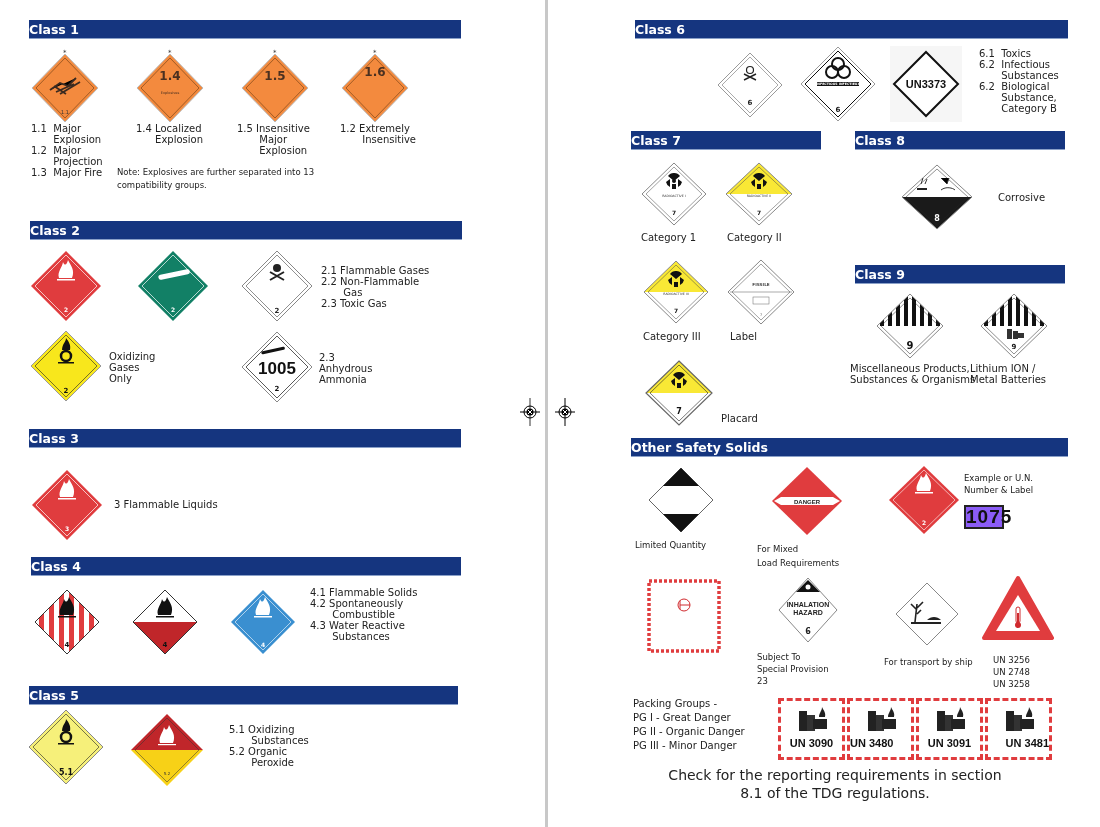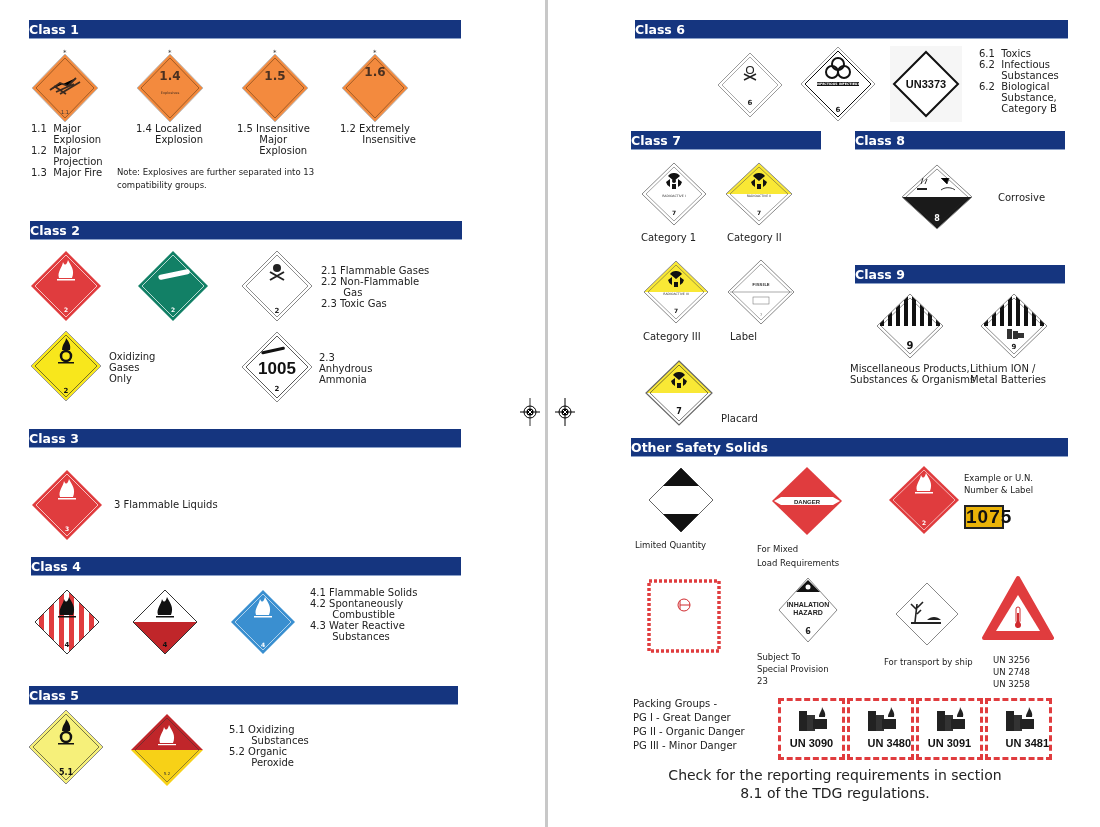--- a/index.html
+++ b/index.html
@@ -374,21 +374,21 @@
 
 <svg class="abs" style="left:888px;top:465px" width="72" height="70">
   <polygon points="36,1 71,35 36,69 1,35" fill="#e03c3e"></polygon>
   <polygon points="36,5 67,35 36,65 5,35" fill="none" stroke="#fff" stroke-width="0.6"></polygon>
   <path d="M29 26 C27 20 32 16 33 10 C35 15 37 12 38 8 C41 14 45 18 42 26 Z" fill="#fff"></path>
   <rect x="27" y="27" width="18" height="1.5" fill="#fff"></rect>
   <text x="36" y="60" font-size="6" font-weight="bold" text-anchor="middle" fill="#fff">2</text>
 </svg>
 <div class="t t9" style="left:964px;top:472px;line-height:12px">Example or U.N.
 Number &amp; Label</div>
-<div class="abs" style="left:964px;top:505px;width:40px;height:24px;background:#eab308;border:2px solid #222;font-family:'Liberation Sans',sans-serif;font-weight:bold;font-size:19px;line-height:20px;text-align:right;color:#111;letter-spacing:1px">1075</div>
+<div class="abs" style="left:964px;top:505px;width:40px;height:24px;background:#8b5cf6;border:2px solid #222;font-family:'Liberation Sans',sans-serif;font-weight:bold;font-size:19px;line-height:20px;text-align:right;color:#111;letter-spacing:1px">1075</div>
 
 <svg class="abs" style="left:647px;top:579px" width="74" height="74">
   <rect x="2" y="2" width="70" height="70" fill="#fff" stroke="#e03c3e" stroke-width="3.5" stroke-dasharray="3 2"></rect>
   <circle cx="37" cy="26" r="6" fill="none" stroke="#d02a2e" stroke-width="1"></circle>
   <line x1="33" y1="21.5" x2="33" y2="30.5" stroke="#d02a2e" stroke-width="1"></line>
   <line x1="33" y1="26" x2="43" y2="26" stroke="#d02a2e" stroke-width="1"></line>
 </svg>
 
 <svg class="abs" style="left:778px;top:577px" width="60" height="66">
   <polygon points="30,1 59,33 30,65 1,33" fill="#fff" stroke="#888"></polygon>
@@ -435,21 +435,21 @@
   </svg>
   <div class="abs" style="left:0;top:36px;width:61px;text-align:center;font-family:'Liberation Sans',sans-serif;font-weight:bold;font-size:11px;color:#111">UN 3090</div>
 </div>
 <div class="abs" style="left:847px;top:698px;width:67px;height:62px;border:3px dashed #e03c3e;background:#fff">
   <svg class="abs" style="left:16px;top:4px" width="32" height="28">
     <rect x="2" y="6" width="8" height="20" fill="#222"></rect>
       <rect x="10" y="10" width="8" height="16" fill="#333"></rect>
       <rect x="16" y="14" width="14" height="10" fill="#222"></rect>
     <path d="M22 12 C22 8 25 6 25 2 C27 6 29 8 28 12 Z" fill="#222"></path>
   </svg>
-  <div class="abs" style="left:0;top:36px;width:61px;text-align:right;font-family:'Liberation Sans',sans-serif;font-weight:bold;font-size:11px;color:#111">UN 3480</div>
+  <div class="abs" style="left:0;top:36px;width:61px;text-align:left;font-family:'Liberation Sans',sans-serif;font-weight:bold;font-size:11px;color:#111">UN 3480</div>
 </div>
 <div class="abs" style="left:916px;top:698px;width:67px;height:62px;border:3px dashed #e03c3e;background:#fff">
   <svg class="abs" style="left:16px;top:4px" width="32" height="28">
     <rect x="2" y="6" width="8" height="20" fill="#222"></rect>
       <rect x="10" y="10" width="8" height="16" fill="#333"></rect>
       <rect x="16" y="14" width="14" height="10" fill="#222"></rect>
     <path d="M22 12 C22 8 25 6 25 2 C27 6 29 8 28 12 Z" fill="#222"></path>
   </svg>
   <div class="abs" style="left:0;top:36px;width:61px;text-align:center;font-family:'Liberation Sans',sans-serif;font-weight:bold;font-size:11px;color:#111">UN 3091</div>
 </div>

